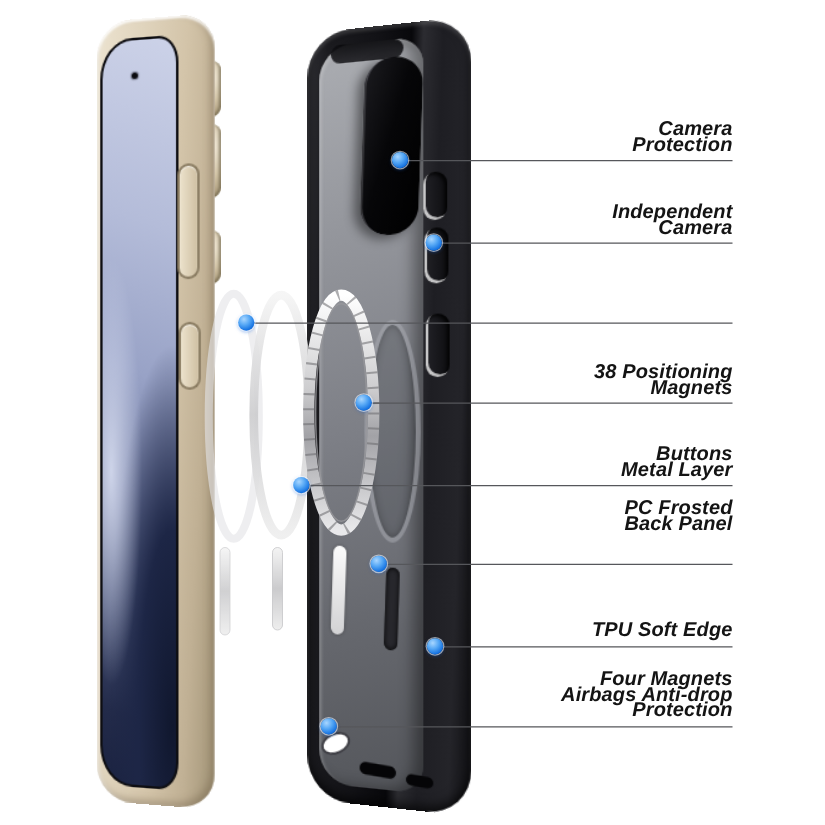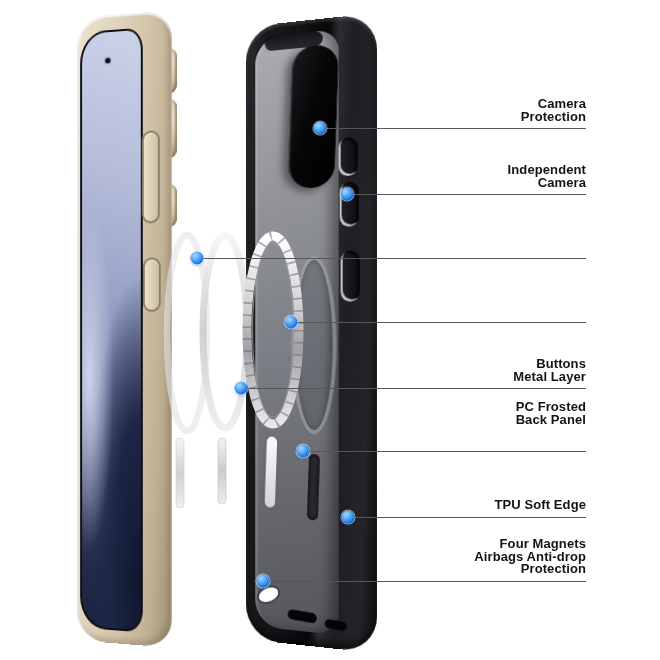--- a/index.html
+++ b/index.html
@@ -73,22 +73,22 @@
   
   .rings { position:absolute; left:0; top:0; pointer-events:none; }
 
   
   .cline { position:absolute; height:1px; background:#56575b; z-index:5; }
   .dot { position:absolute; width:13px; height:13px; border-radius:50%;
     transform:translate(-50%,-50%); z-index:6;
     background:radial-gradient(circle at 36% 30%, #a8d6ff 0%, #55a7f5 38%, #1673e2 72%, #0a58c0 100%);
     box-shadow:0 0 0 1px rgba(255,255,255,.55), 0 1px 3px rgba(21,101,216,.55); }
   .label { position:absolute; right:74px; text-align:right; z-index:7;
-    font-size:13px; line-height:12.5px; font-weight:600; color:#141414;
-    letter-spacing:.1px; white-space:pre-line; }
+    font-size:16px; line-height:12.5px; font-weight:600; color:#141414;
+    letter-spacing:.1px; white-space:pre-line;font-style:italic; }
 </style>
 </head>
 <body>
 
 <div class="stage">
 
   <div class="phone">
     <div class="bump bump1"></div>
     <div class="bump bump2"></div>
     <div class="bump bump3"></div>
@@ -147,20 +147,22 @@
   <div class="cline" style="top:194px;left:347px;width:239px"></div>
   <div class="dot" style="left:347px;top:194px"></div>
   <div class="label" style="top:164px">Independent
 Camera</div>
 
   <div class="cline" style="top:258px;left:197px;width:389px"></div>
   <div class="dot" style="left:197px;top:258px"></div>
 
   <div class="cline" style="top:322px;left:291px;width:295px"></div>
   <div class="dot" style="left:291px;top:322px"></div>
+  <div class="label" style="top:292px">38 Positioning
+Magnets</div>
 
   <div class="cline" style="top:388px;left:241px;width:345px"></div>
   <div class="dot" style="left:241px;top:388px"></div>
   <div class="label" style="top:358px">Buttons
 Metal Layer</div>
 
   <div class="cline" style="top:451px;left:303px;width:283px"></div>
   <div class="dot" style="left:303px;top:451px"></div>
   <div class="label" style="top:401px">PC Frosted
 Back Panel</div>

